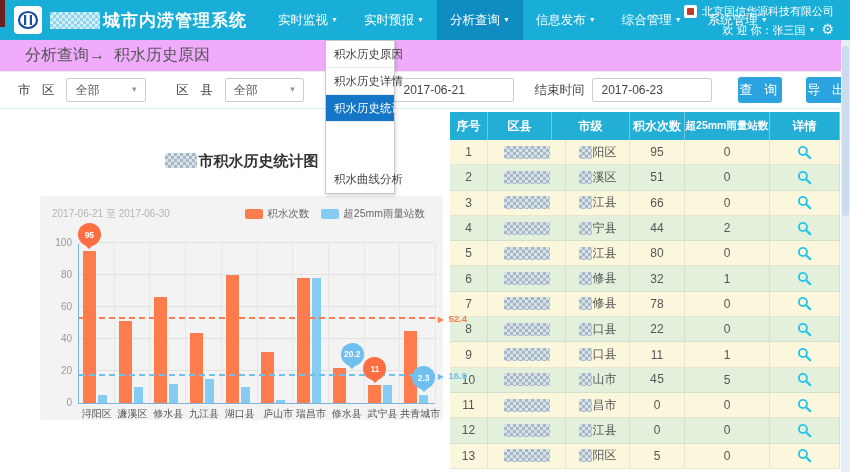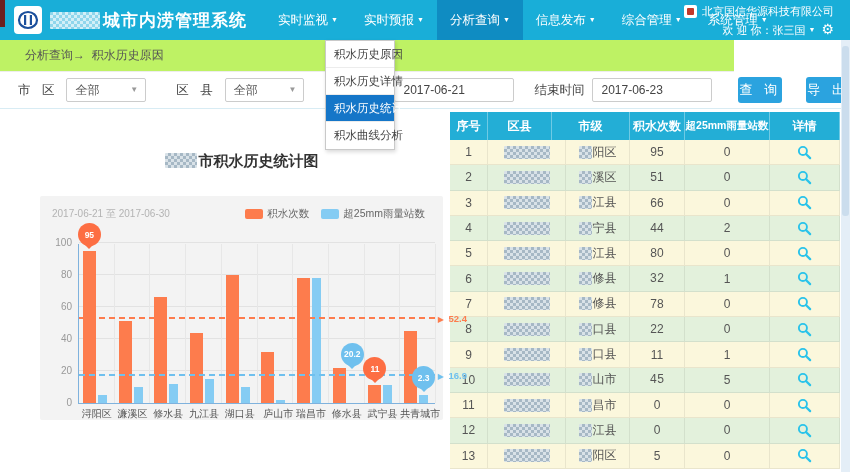--- a/index.html
+++ b/index.html
@@ -18,25 +18,25 @@
   .caret { font-size:7px; vertical-align:2px; margin-left:3px; }
   .user-block { position:absolute; right:16px; top:2px; text-align:right; color:#fff; font-size:11px; line-height:18px; }
   .user-block .row1 { display:flex; align-items:center; justify-content:flex-end; gap:5px; }
   .company-ico { display:inline-block; width:13px; height:13px; background:#fff; border-radius:2px; position:relative; }
   .company-ico::after { content:""; position:absolute; left:3px; top:3px; width:7px; height:7px; background:#c0392b; border-radius:1px; }
   .gear { font-size:14px; margin-left:6px; cursor:pointer; }
 
   
   .dropdown { position:absolute; left:325px; top:40px; width:70px; background:#fff; border:1px solid #c9c9c9; box-shadow:1px 2px 4px rgba(0,0,0,.15); z-index:50; }
   .dd-item { height:27px; line-height:27px; padding-left:8px; font-size:11.5px; color:#444; border-bottom:1px solid #ececec; white-space:nowrap; cursor:pointer; background:#fff; }
-  .dd-item:last-child { border-bottom:none; }
+  .dd-item:last-child { border-bottom:none;margin-top:44px; }
   .dd-item.active { background:#1576c8; color:#fff; }
 
   
-  .breadcrumb { position:absolute; left:0; top:40px; width:734px; height:32px; background:#bef264; border-bottom:1px solid #ededed; display:flex; align-items:center; padding-left:25px; font-size:12px; color:#555; }
+  .breadcrumb { position:absolute; left:0; top:40px; width:850px; height:32px; background:#f0abfc; border-bottom:1px solid #ededed; display:flex; align-items:center; padding-left:25px; font-size:16px; color:#555; }
   .filters { position:absolute; left:0; top:72px; width:850px; height:37px; background:#fff; border-bottom:1px solid #d8ecf4; display:flex; align-items:center; font-size:12.5px; color:#444; }
   .f-label { margin-left:18px; margin-right:8px; letter-spacing:4px; white-space:nowrap; }
   .f-label.date { letter-spacing:0; }
   .select { width:112px; height:24px; border:1px solid #ccc; background:#fff; border-radius:2px; position:relative; line-height:22px; padding-left:8px; font-size:12px; color:#555; cursor:pointer; }
   .select .sel-caret { position:absolute; right:7px; top:0; font-size:8px; color:#999; }
   .tinput { width:120px; height:24px; border:1px solid #ccc; border-radius:2px; font-size:12px; color:#444; padding-left:8px; font-family:"Liberation Sans",sans-serif; }
   .btn { height:26px; width:64px; margin-left:26px; background:#2ba3df; border:none; border-radius:3px; color:#fff; font-size:13px; letter-spacing:4px; cursor:pointer; font-family:"Liberation Sans",sans-serif; }
   .btn.export { margin-left:24px; }
 
   
@@ -324,21 +324,21 @@
               <line x1="9.8" y1="9.8" x2="14" y2="14" stroke="#29c3ea" stroke-width="2.4" stroke-linecap="round"></line>
             </svg>
           </div>
         </div>
         <div class="trow even">
           <div class="tcell" style="width: 38px;">6</div>
           <div class="tcell" style="width: 78px;">
             <span class="mosaic m-city"></span>
           </div>
           <div class="tcell" style="width: 64px;"><span class="mosaic m-ch"></span>修县</div>
-          <div class="tcell" style="width: 55px; font-family: Liberation Mono, monospace;">32</div>
+          <div class="tcell" style="width: 55px;">32</div>
           <div class="tcell" style="width: 85px;">1</div>
           <div class="tcell" style="width: 70px;">
             <svg class="mag" width="15" height="15" viewBox="0 0 16 16">
               <circle cx="6.3" cy="6.3" r="4.3" fill="none" stroke="#29c3ea" stroke-width="2"></circle>
               <line x1="9.8" y1="9.8" x2="14" y2="14" stroke="#29c3ea" stroke-width="2.4" stroke-linecap="round"></line>
             </svg>
           </div>
         </div>
         <div class="trow odd">
           <div class="tcell" style="width: 38px;">7</div>

